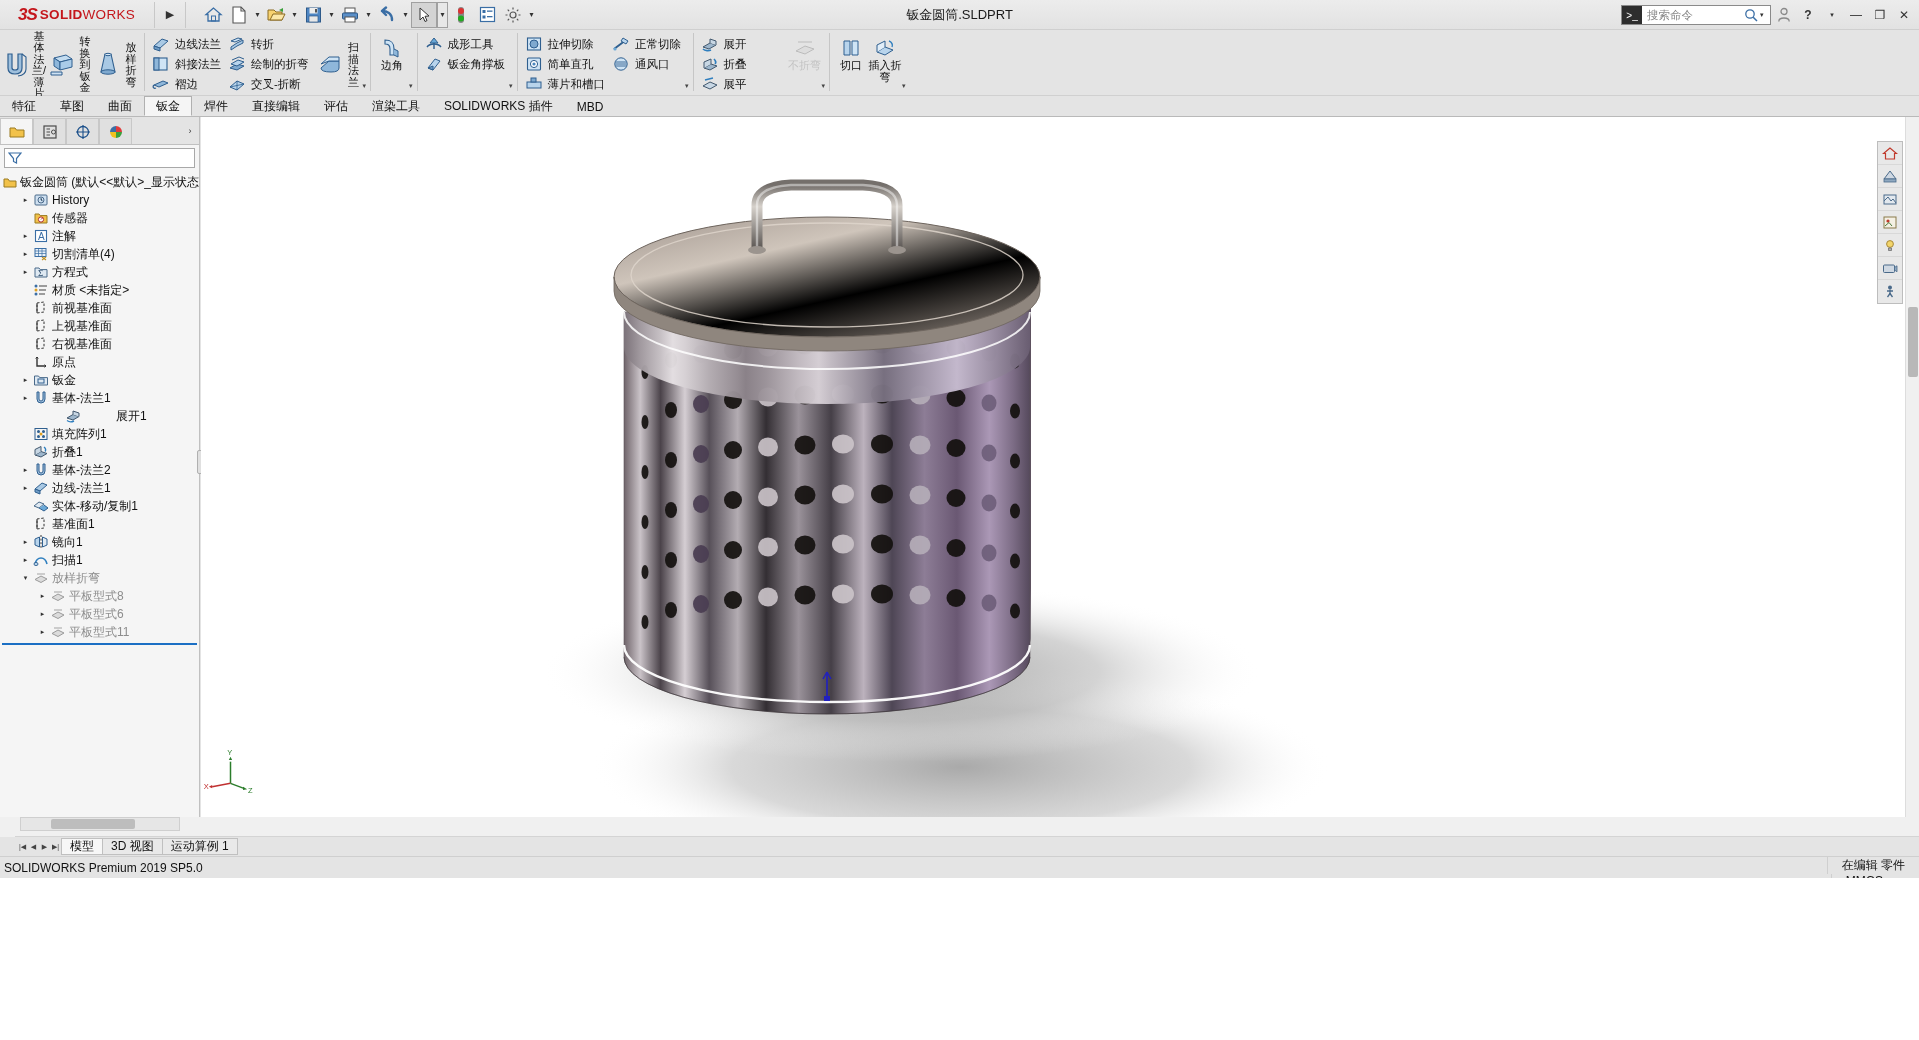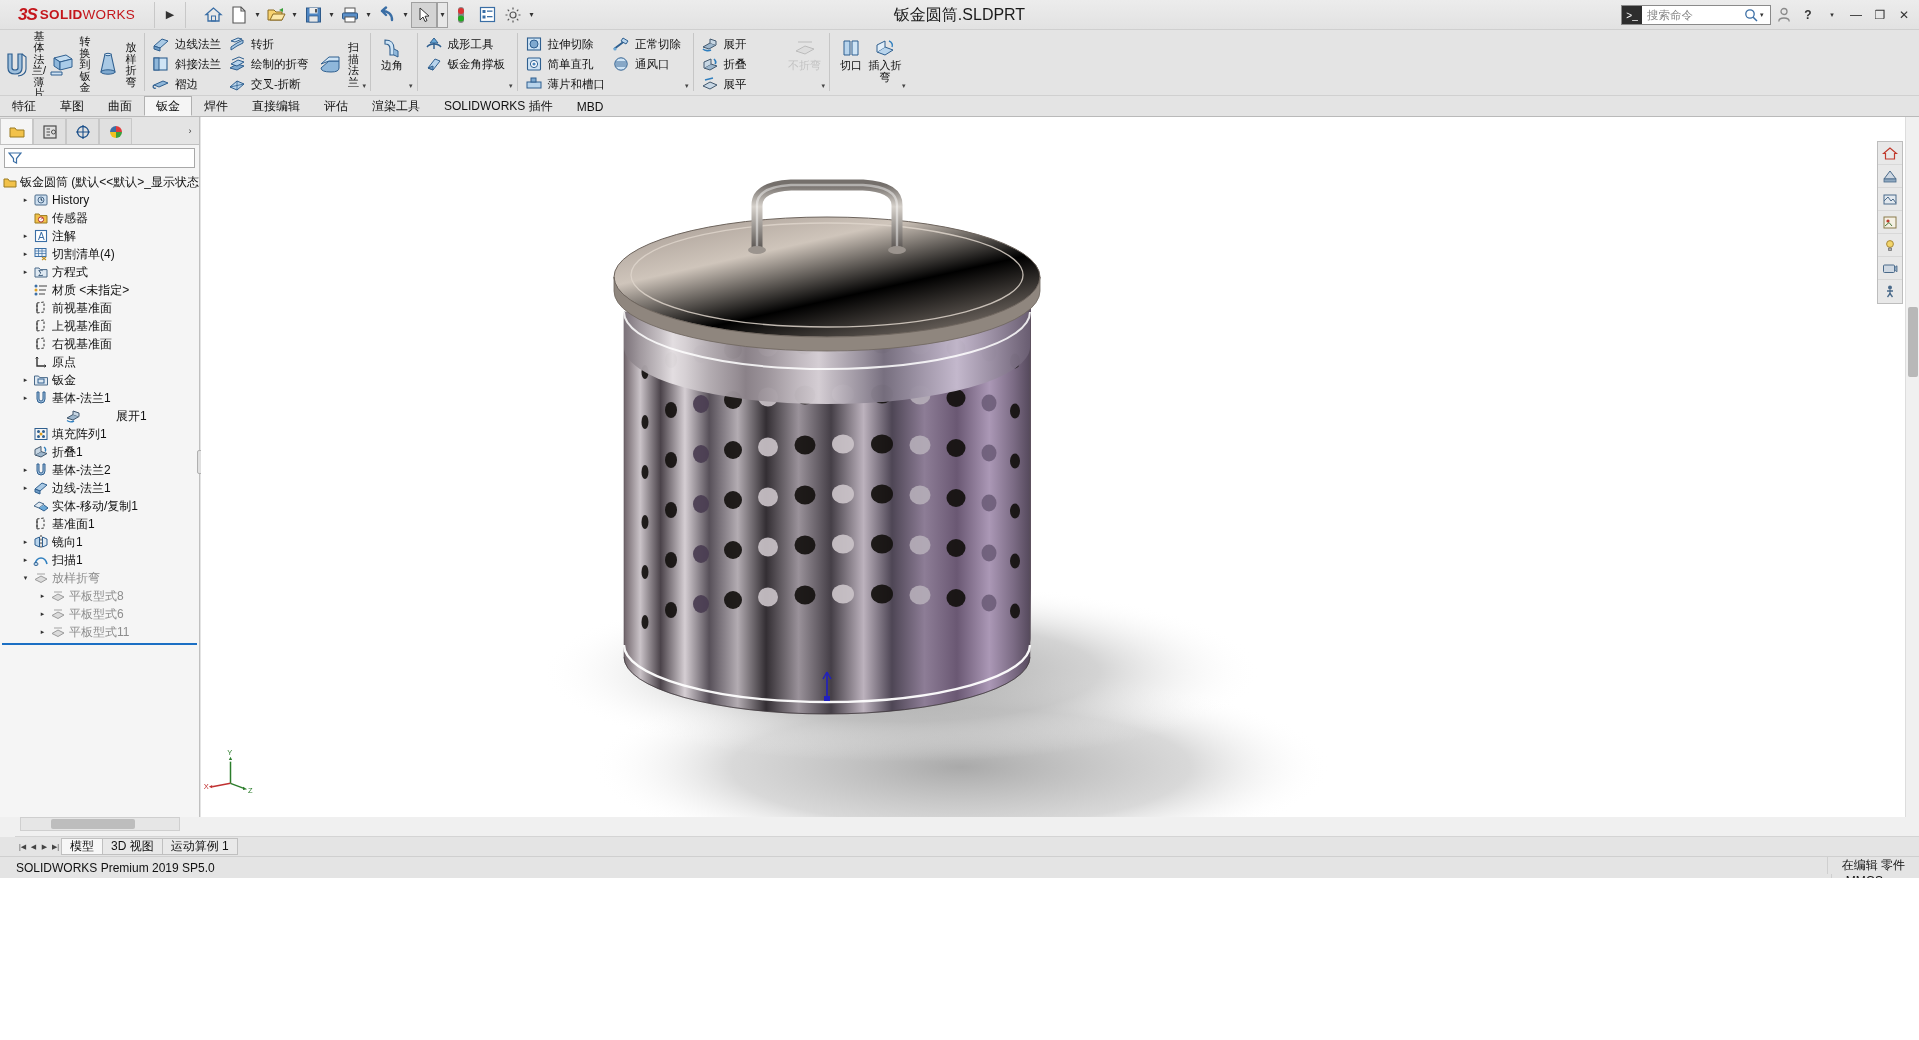--- a/index.html
+++ b/index.html
@@ -29,21 +29,21 @@
   .tb-sep { width:1px; height:26px; background:#c8c8c8; margin:0 4px; }
   .tb-arrow { width:22px; height:30px; display:flex;align-items:center;justify-content:center; color:#333; font-size:11px;}
   .tb-icons { display:flex; align-items:center; gap:0px; margin-left:10px;}
   .tb-btn { width:26px;height:26px;display:flex;align-items:center;justify-content:center; border:1px solid transparent;}
   .tb-btn.sel { background:#d4d4d4; border:1px solid #a0a0a0; }
   .tb-cap { width:11px;height:26px;display:flex;align-items:center;justify-content:center;font-size:8px;color:#333;}
   .tb-cap.boxed{ border:1px solid #a0a0a0; background:#e8e8e8;}
   .title-text {
     position:absolute; left:0; right:0; top:0; height:30px;
     display:flex;align-items:center;justify-content:center;
-    font-size:16px; color:#1a1a1a; pointer-events:none;
+    font-size:13px; color:#1a1a1a; pointer-events:none;
   }
   .tb-right { position:absolute; right:4px; top:0; height:30px; display:flex; align-items:center; gap:2px;}
   .searchbox {
     display:flex;align-items:center; width:150px; height:20px;
     border:1px solid #8a8a8a; background:#fff; position:relative;
   }
   .searchbox .sico { width:20px;height:18px; background:#2d2d2d; color:#fff; font-size:10px;
      display:flex;align-items:center;justify-content:center; margin:0;}
   .searchbox .sinput { flex:1; font-size:11.5px; color:#888; padding-left:5px; }
   .searchbox .smag { width:18px; display:flex;align-items:center;justify-content:center; color:#3a6ea5; font-size:12px;}
@@ -155,21 +155,21 @@
   .navarrows{display:flex;align-items:center;padding-left:2px;gap:0px;}
   .navarrows span{width:11px;height:16px;display:flex;align-items:center;justify-content:center;font-size:7px;color:#444;}
   .dtab { height:17px;padding:0 8px; display:flex;align-items:center;font-size:12px;color:#111;
      border:1px solid #c0c0c0; background:#e9e9e9; margin-right:-1px;}
   .dtab.active{ background:#f7f7f7; }
   .statusbar {
     position:absolute; left:0; top:856px; width:1919px; height:22px;
     background:#e4e4e4; border-top:1px solid #cfcfcf; display:flex; align-items:center;
     font-size:12px; color:#111;
   }
-  .sb-left{ padding-left:16px; }
+  .sb-left{ padding-left:4px; }
   .sb-right{ position:absolute; right:0; top:0; height:22px; display:flex; align-items:center;flex-direction:column; }
   .sb-cell{ padding:0 14px; height:22px; display:flex;align-items:center; border-left:1px solid #cfcfcf;}
   .filler{ position:absolute; left:0; top:878px; width:1919px; height:162px; background:#ffffff;}
   svg{display:block;}
 </style>
 </head>
 <body>
 
 <div id="app">
 

